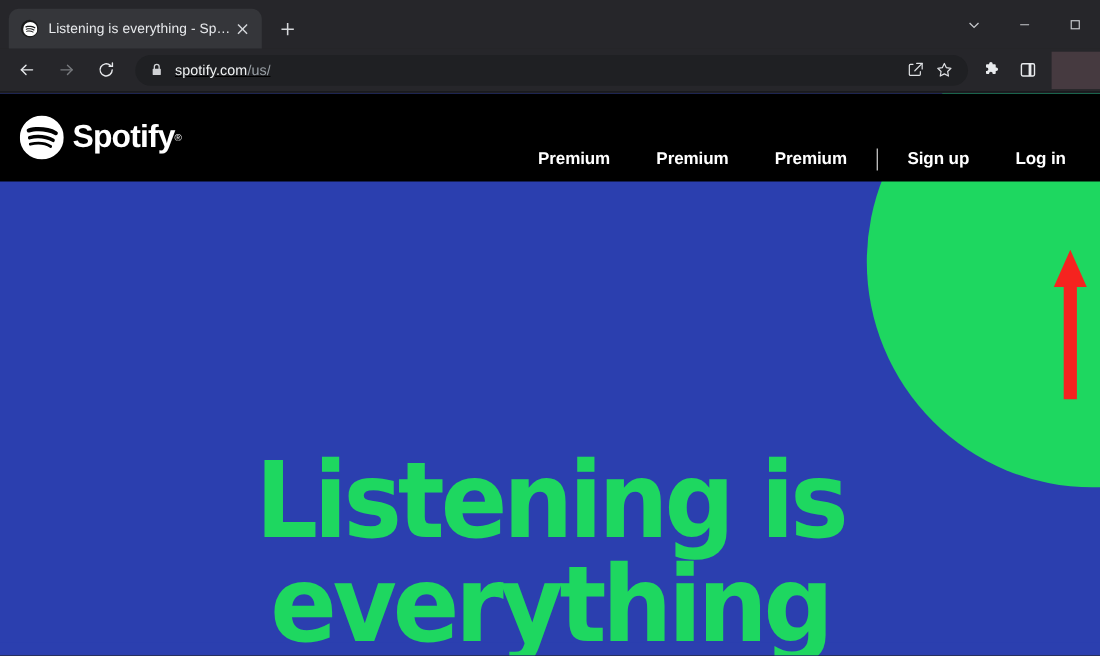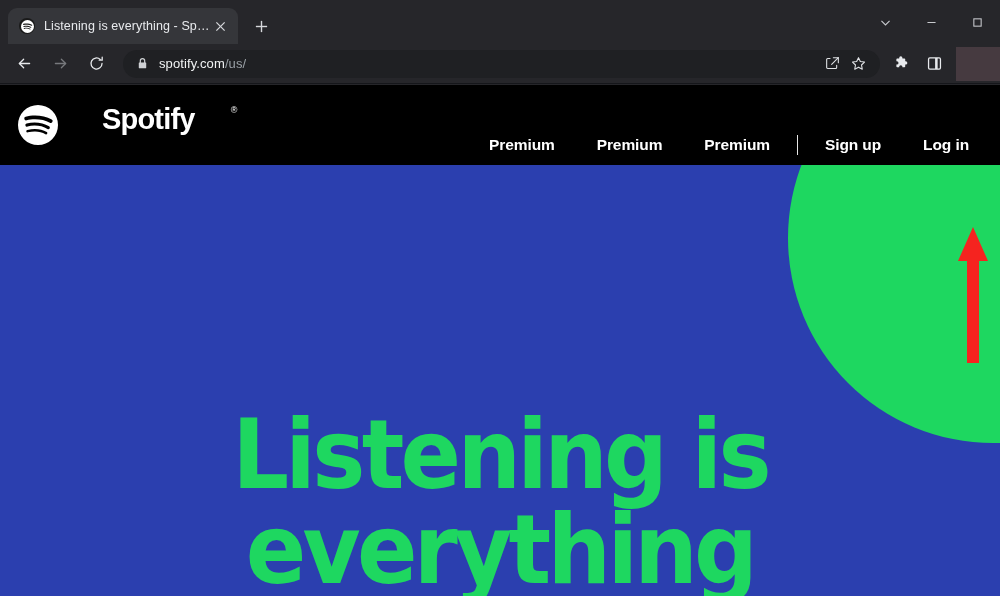--- a/index.html
+++ b/index.html
@@ -68,21 +68,21 @@
   .nav-btn.disabled { color:#77797d; }
   .nav-btn svg { display:block; }
 
   .omnibox {
     flex:1 1 auto; height:28px; background:#1f2023;
     border-radius:14px; display:flex; align-items:center;
     margin:0 6px 0 9px; padding:0 10px 0 13px; min-width:0;
   }
   .lock { width:13px; height:13px; margin-right:10px; flex:0 0 13px; color:#cfd1d4; }
   .lock svg { display:block; }
-  .url { font-size:13px; white-space:nowrap; overflow:hidden; letter-spacing:0.1px; }
+  .url { font-size:13px; white-space:nowrap; overflow:hidden; letter-spacing:0.1px;text-decoration:underline; }
   .url .u-host { color:#f1f3f4; }
   .url .u-path { color:#9aa0a6; }
   .omni-actions { margin-left:auto; display:flex; align-items:center; gap:2px; }
   .omni-ico {
     width:24px; height:24px; display:flex;
     align-items:center; justify-content:center; color:#e0e2e5;
   }
   .omni-ico svg { display:block; }
 
   .tb-ico {
@@ -103,21 +103,21 @@
     background:#2b3faf;
   }
 
   
   .sp-nav {
     position:absolute; left:0; top:0; width:1000px; height:80px;
     background:#000; z-index:4;
     display:flex; align-items:center;
   }
   .sp-logo {
-    display:flex; align-items:flex-start; margin-left:18px;gap:36px;
+    display:flex; align-items:center; margin-left:18px;
   }
   .sp-logo-mark { width:40px; height:40px; }
   .sp-logo-mark svg { display:block; }
   .sp-wordmark {
     color:#fff; font-size:29px; font-weight:bold;
     letter-spacing:-0.8px; margin-left:8px; line-height:1;
   }
   .sp-reg { color:#fff; font-size:9px; vertical-align:super; font-weight:normal; }
 
   .sp-links {

